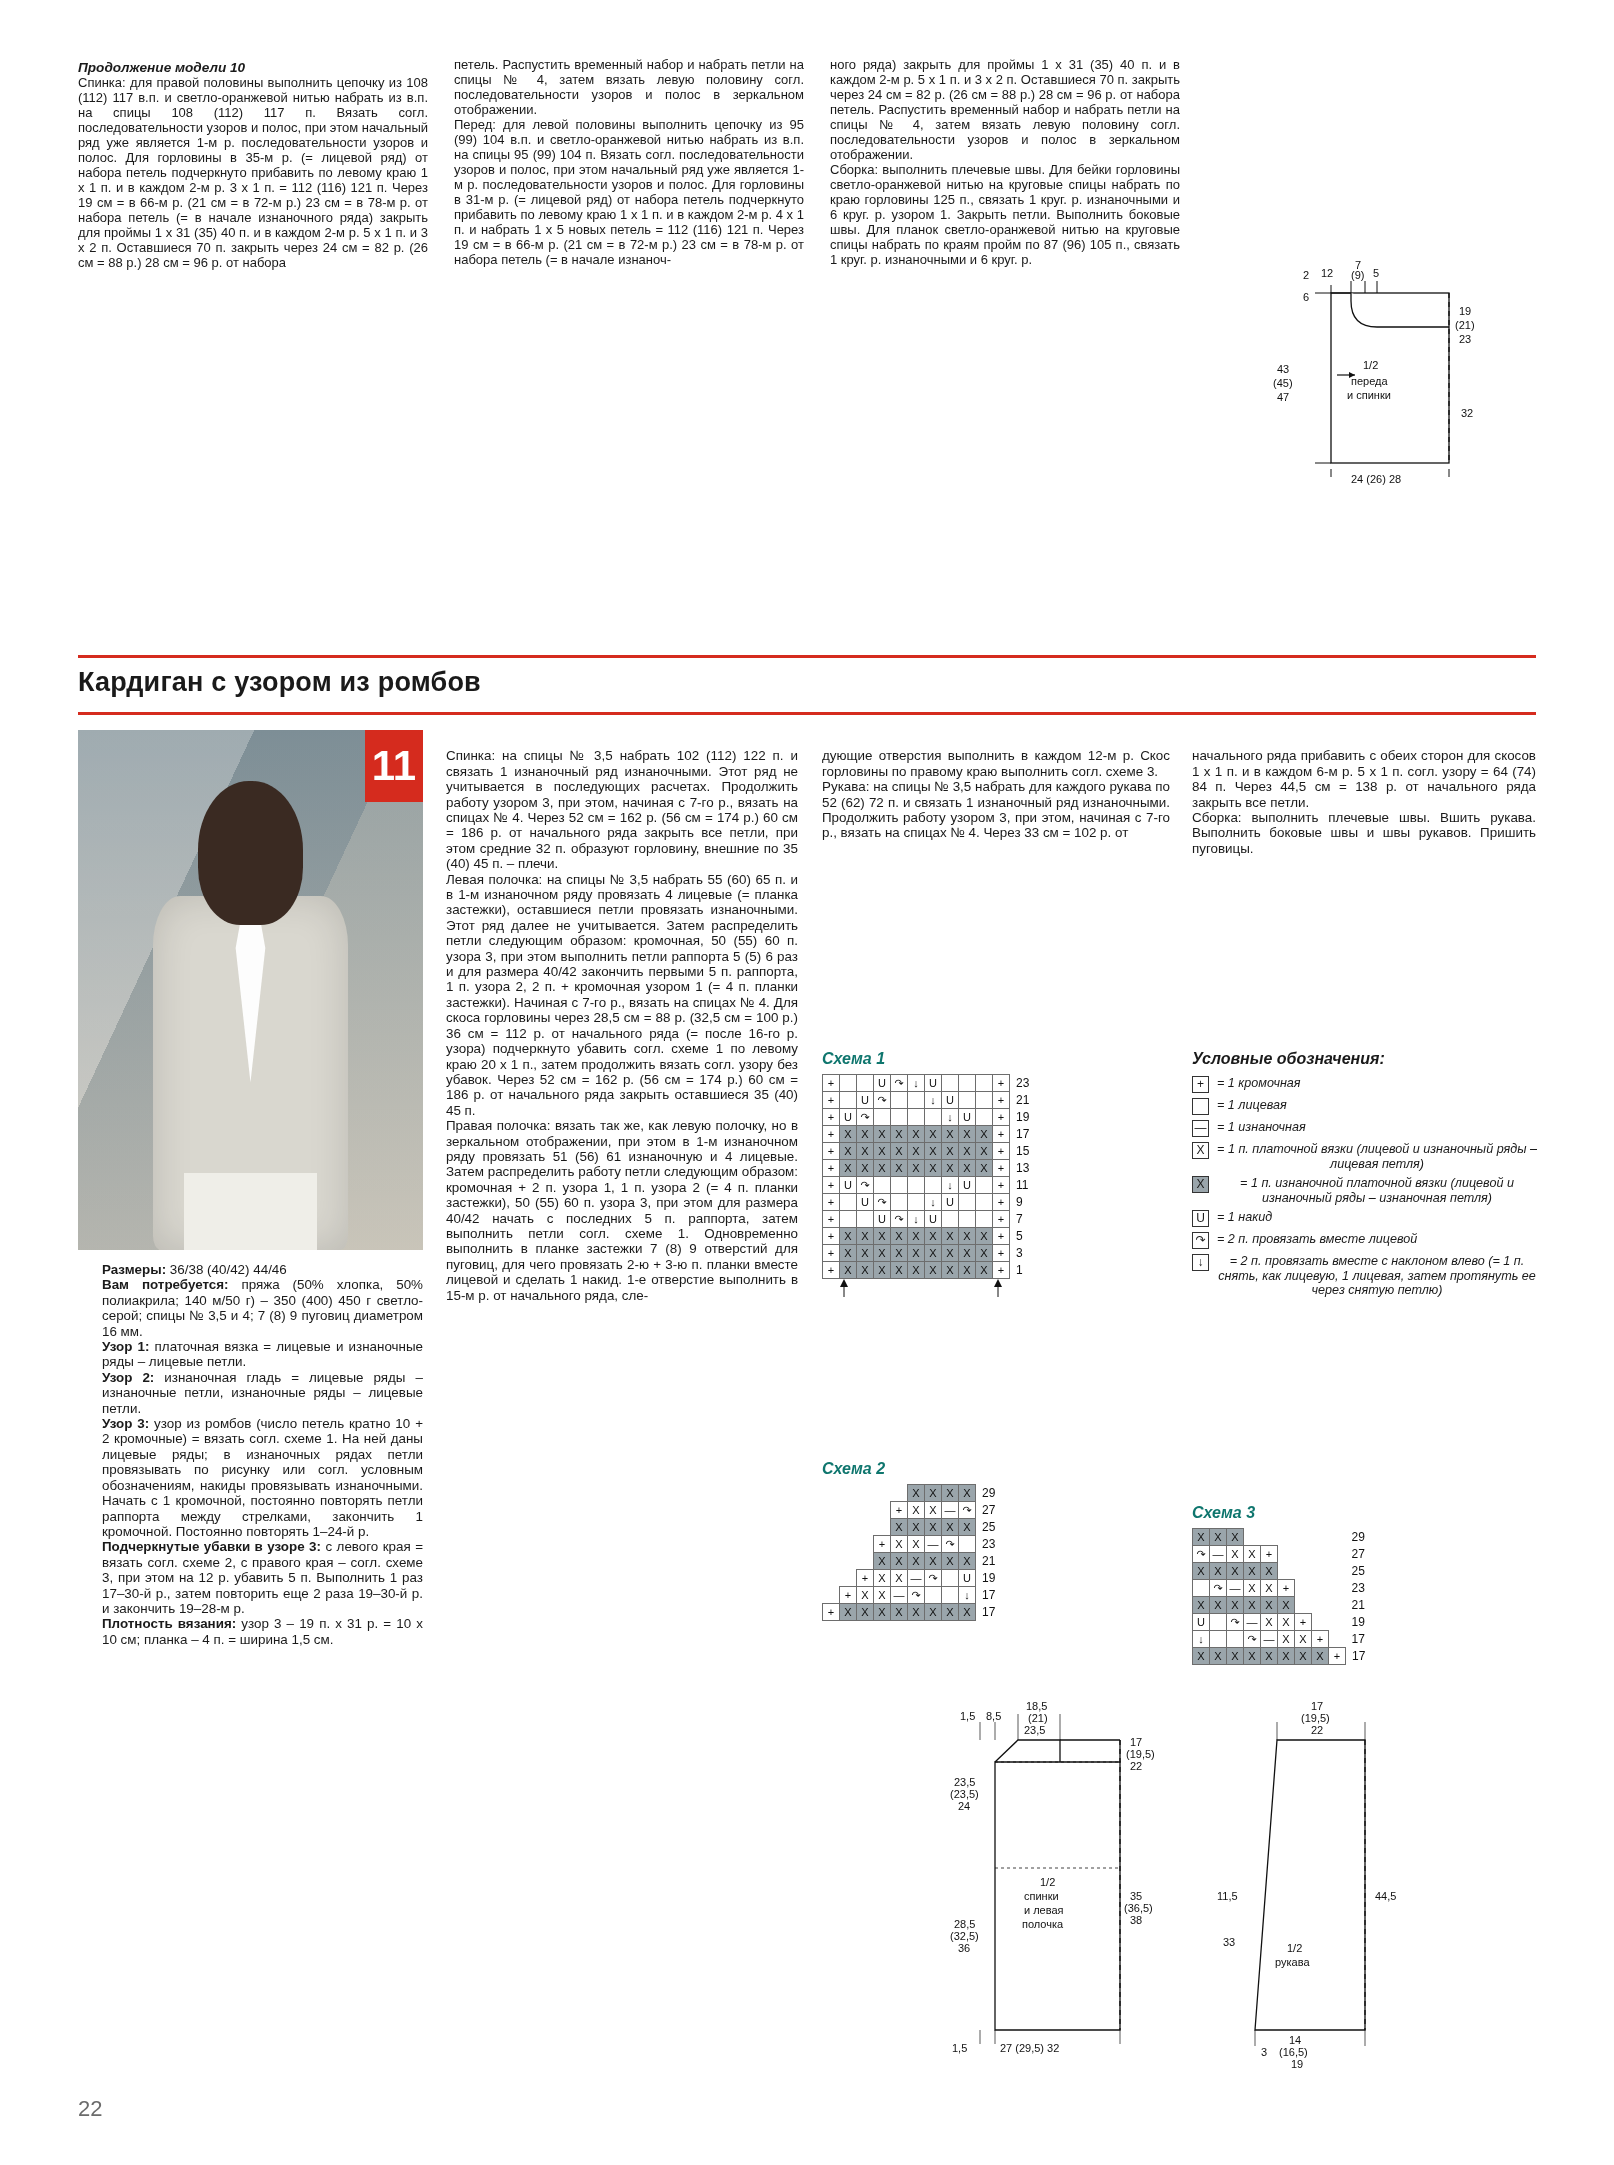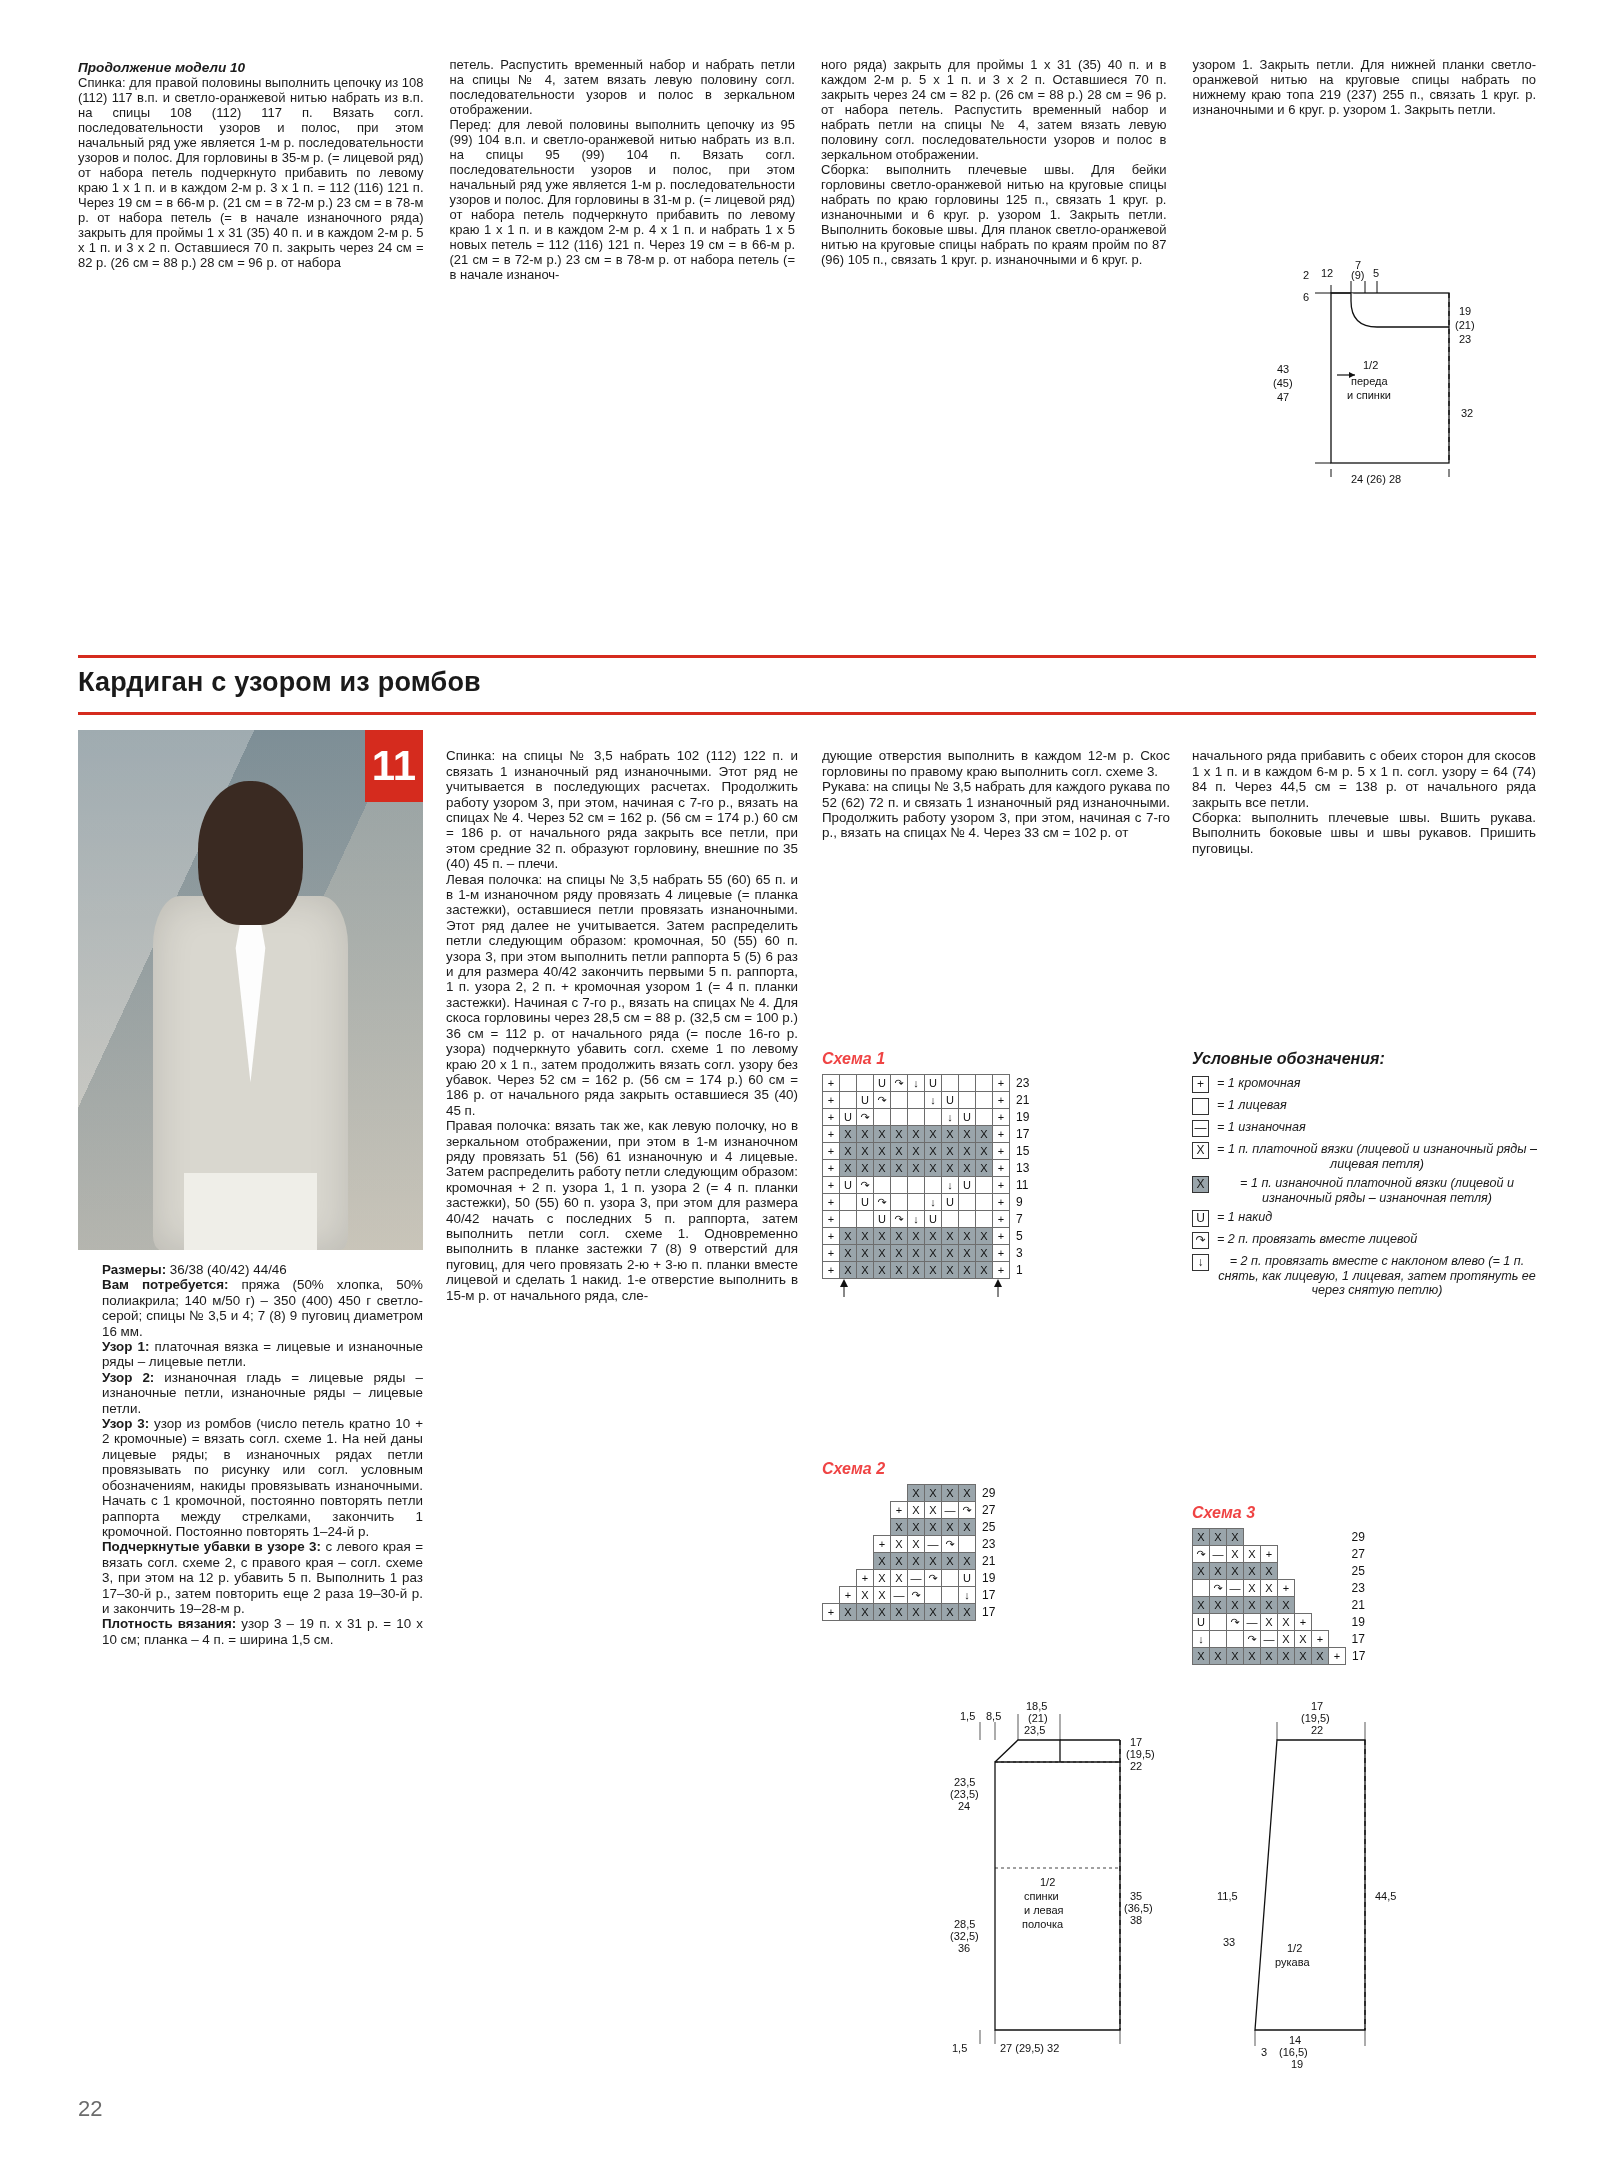--- a/index.html
+++ b/index.html
@@ -70,21 +70,21 @@
   
   .leftinfo { position:absolute; left:78px; top:1262px; width:345px; font-size:13.4px; line-height:15.4px; text-align:justify; }
   .leftinfo p { margin:0 0 0 0;padding-left:24px; }
 
   
   .c11-2 { position:absolute; left:446px; top:735px; width:352px; font-size:13.4px; line-height:15.4px; text-align:justify; }
   .c11-3 { position:absolute; left:822px; top:735px; width:348px; font-size:13.4px; line-height:15.4px; text-align:justify; }
   .c11-4 { position:absolute; left:1192px; top:735px; width:344px; font-size:13.4px; line-height:15.4px; text-align:justify; }
 
   
-  .sch-title { font-style:italic; font-weight:bold; font-size:16px; color:#ef4444; }
+  .sch-title { font-style:italic; font-weight:bold; font-size:16px; color:#0f766e; }
   .scheme1 { position:absolute; left:822px; top:1050px; }
   .scheme2 { position:absolute; left:822px; top:1460px; }
   .scheme3 { position:absolute; left:1192px; top:1504px; }
   .legend { position:absolute; left:1192px; top:1050px; width:345px; }
   .legend .lg-title { font-style:italic; font-weight:bold; font-size:16px; margin-bottom:8px; }
   .lg-row { display:flex; align-items:flex-start; gap:8px; margin-bottom:5px; font-size:12.6px; line-height:14.5px; }
   .lg-row .sym { flex:0 0 auto; width:17px; height:17px; border:1px solid #333; display:flex; align-items:center; justify-content:center; font-size:12px; background:#fff; }
   .lg-row .sym.fill { background:#9aa5ab; }
   .lg-row .txt { font-style:italic;text-align:center; }
 
@@ -114,23 +114,20 @@
       <div class="top-col col">
         <p>Спинка: для правой половины выполнить цепочку из 108 (112) 117 в.п. и светло-оранжевой нитью набрать из в.п. на спицы 108 (112) 117 п. Вязать согл. последовательности узоров и полос, при этом начальный ряд уже является 1-м р. последовательности узоров и полос. Для горловины в 35-м р. (= лицевой ряд) от набора петель подчеркнуто прибавить по левому краю 1 х 1 п. и в каждом 2-м р. 3 х 1 п. = 112 (116) 121 п. Через 19 см = в 66-м р. (21 см = в 72-м р.) 23 см = в 78-м р. от набора петель (= в начале изнаночного ряда) закрыть для проймы 1 х 31 (35) 40 п. и в каждом 2-м р. 5 х 1 п. и 3 х 2 п. Оставшиеся 70 п. закрыть через 24 см = 82 р. (26 см = 88 р.) 28 см = 96 р. от набора</p>
       </div>
       <div class="top-col col" style="margin-top:-18px">
         <p style="white-space:pre-wrap">петель. Распустить временный набор и набрать петли на спицы № 4, затем вязать левую половину согл. последовательности узоров и полос в зеркальном отображении.
 Перед: для левой половины выполнить цепочку из 95 (99) 104 в.п. и светло-оранжевой нитью набрать из в.п. на спицы 95 (99) 104 п. Вязать согл. последовательности узоров и полос, при этом начальный ряд уже является 1-м р. последовательности узоров и полос. Для горловины в 31-м р. (= лицевой ряд) от набора петель подчеркнуто прибавить по левому краю 1 х 1 п. и в каждом 2-м р. 4 х 1 п. и набрать 1 х 5 новых петель = 112 (116) 121 п. Через 19 см = в 66-м р. (21 см = в 72-м р.) 23 см = в 78-м р. от набора петель (= в начале изнаноч-</p>
       </div>
       <div class="top-col col" style="margin-top:-18px">
         <p style="white-space:pre-wrap">ного ряда) закрыть для проймы 1 х 31 (35) 40 п. и в каждом 2-м р. 5 х 1 п. и 3 х 2 п. Оставшиеся 70 п. закрыть через 24 см = 82 р. (26 см = 88 р.) 28 см = 96 р. от набора петель. Распустить временный набор и набрать петли на спицы № 4, затем вязать левую половину согл. последовательности узоров и полос в зеркальном отображении.
 Сборка: выполнить плечевые швы. Для бейки горловины светло-оранжевой нитью на круговые спицы набрать по краю горловины 125 п., связать 1 круг. р. изнаночными и 6 круг. р. узором 1. Закрыть петли. Выполнить боковые швы. Для планок светло-оранжевой нитью на круговые спицы набрать по краям пройм по 87 (96) 105 п., связать 1 круг. р. изнаночными и 6 круг. р.</p>
-      </div>
-      <div class="top-col c4 col" style="margin-top:-18px">
-        <p>узором 1. Закрыть петли. Для нижней планки светло-оранжевой нитью на круговые спицы набрать по нижнему краю топа 219 (237) 255 п., связать 1 круг. р. изнаночными и 6 круг. р. узором 1. Закрыть петли.</p>
       </div>
     </div>
   </div>
 
   <div class="schem-top draw">
     <svg width="290" height="240" viewBox="0 0 290 240">
 
       <rect x="76" y="38" width="118" height="170" fill="none" stroke="#111" stroke-width="1.3"></rect>
 
       <path d="M96,38 L96,46 Q96,72 122,72 L194,72" fill="#fff" stroke="#111" stroke-width="1.3"></path>

